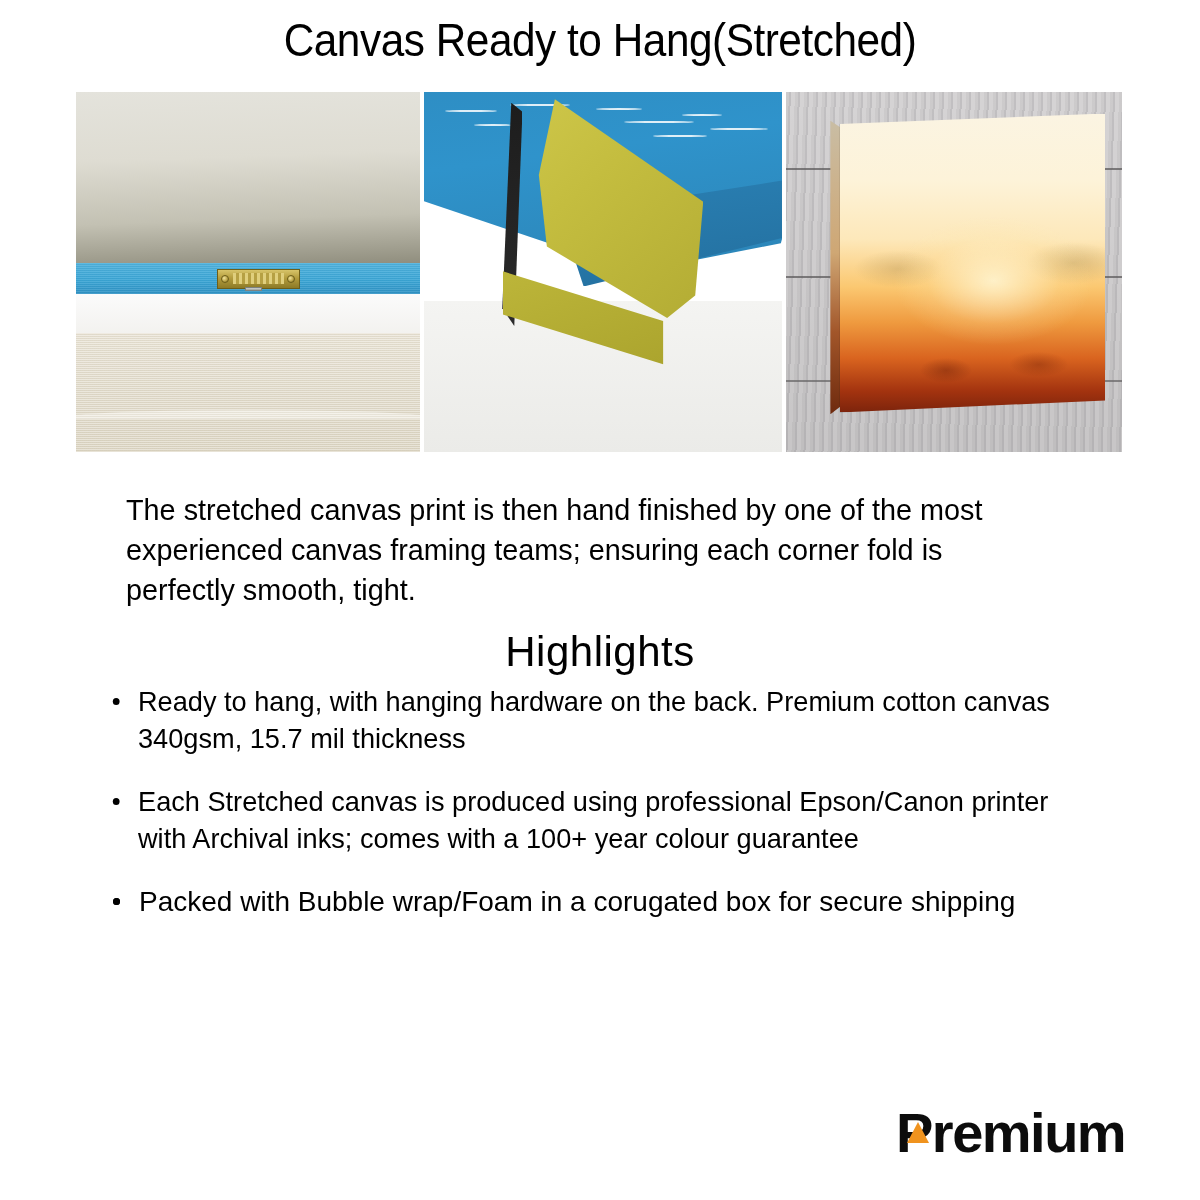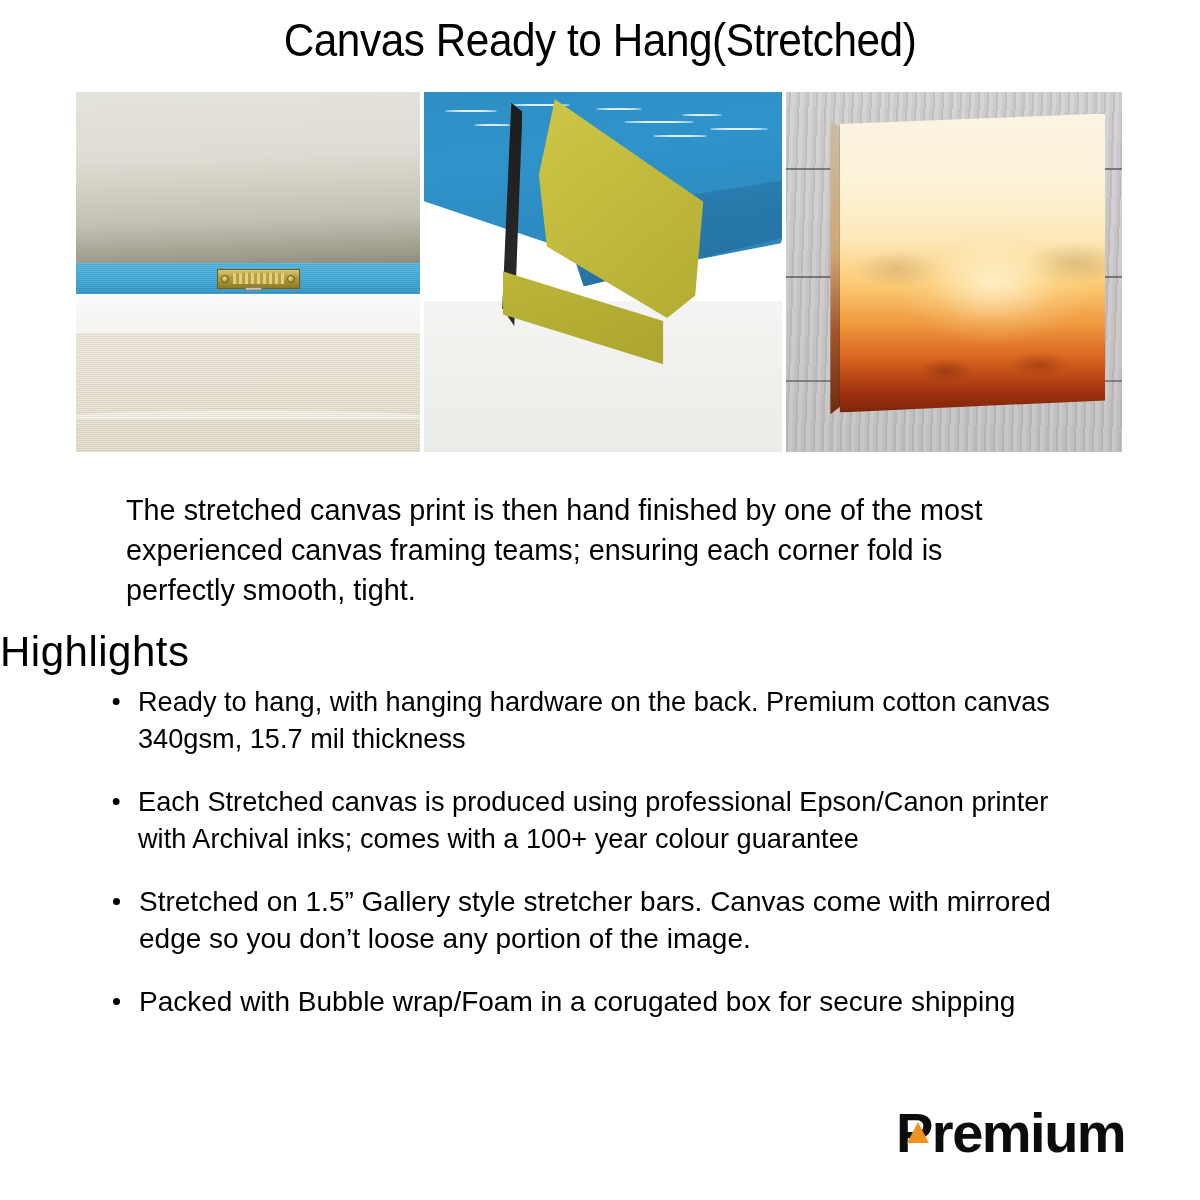--- a/index.html
+++ b/index.html
@@ -224,21 +224,21 @@
     transform: scaleX(0.96);
     transform-origin: 0 50%;
   }
 
   
   .highlights-heading {
     position: absolute;
     left: 0;
     top: 628px;
     width: 1200px;
-    text-align: left;
+    text-align: center;
     font-size: 42px;
     font-weight: 400;
     letter-spacing: 0.5px;
   }
 
   
   .bullets {
     position: absolute;
     left: 106px;
     top: 683px;
@@ -354,21 +354,20 @@
   <div class="bullet">
     <span class="dot"></span>
     <span>Ready to hang,  with hanging hardware on the back.  Premium cotton canvas 340gsm, 15.7 mil thickness</span>
   </div>
   <div class="bullet">
     <span class="dot"></span>
     <span>Each Stretched canvas is produced using professional Epson/Canon printer with Archival inks; comes with a 100+ year colour guarantee</span>
   </div>
   <div class="bullet wide">
     <span class="dot"></span>
-    <span>Stretched on 1.5” Gallery style stretcher bars. Canvas come with mirrored edge so you don’t loose any portion of the image.</span>
   </div>
   <div class="bullet wide">
     <span class="dot"></span>
     <span>Packed with Bubble wrap/Foam in a corugated box for secure shipping</span>
   </div>
 </div>
 
 <div class="logo">
   <span class="logo-text">Premium</span>
   <span class="logo-triangle"></span>

